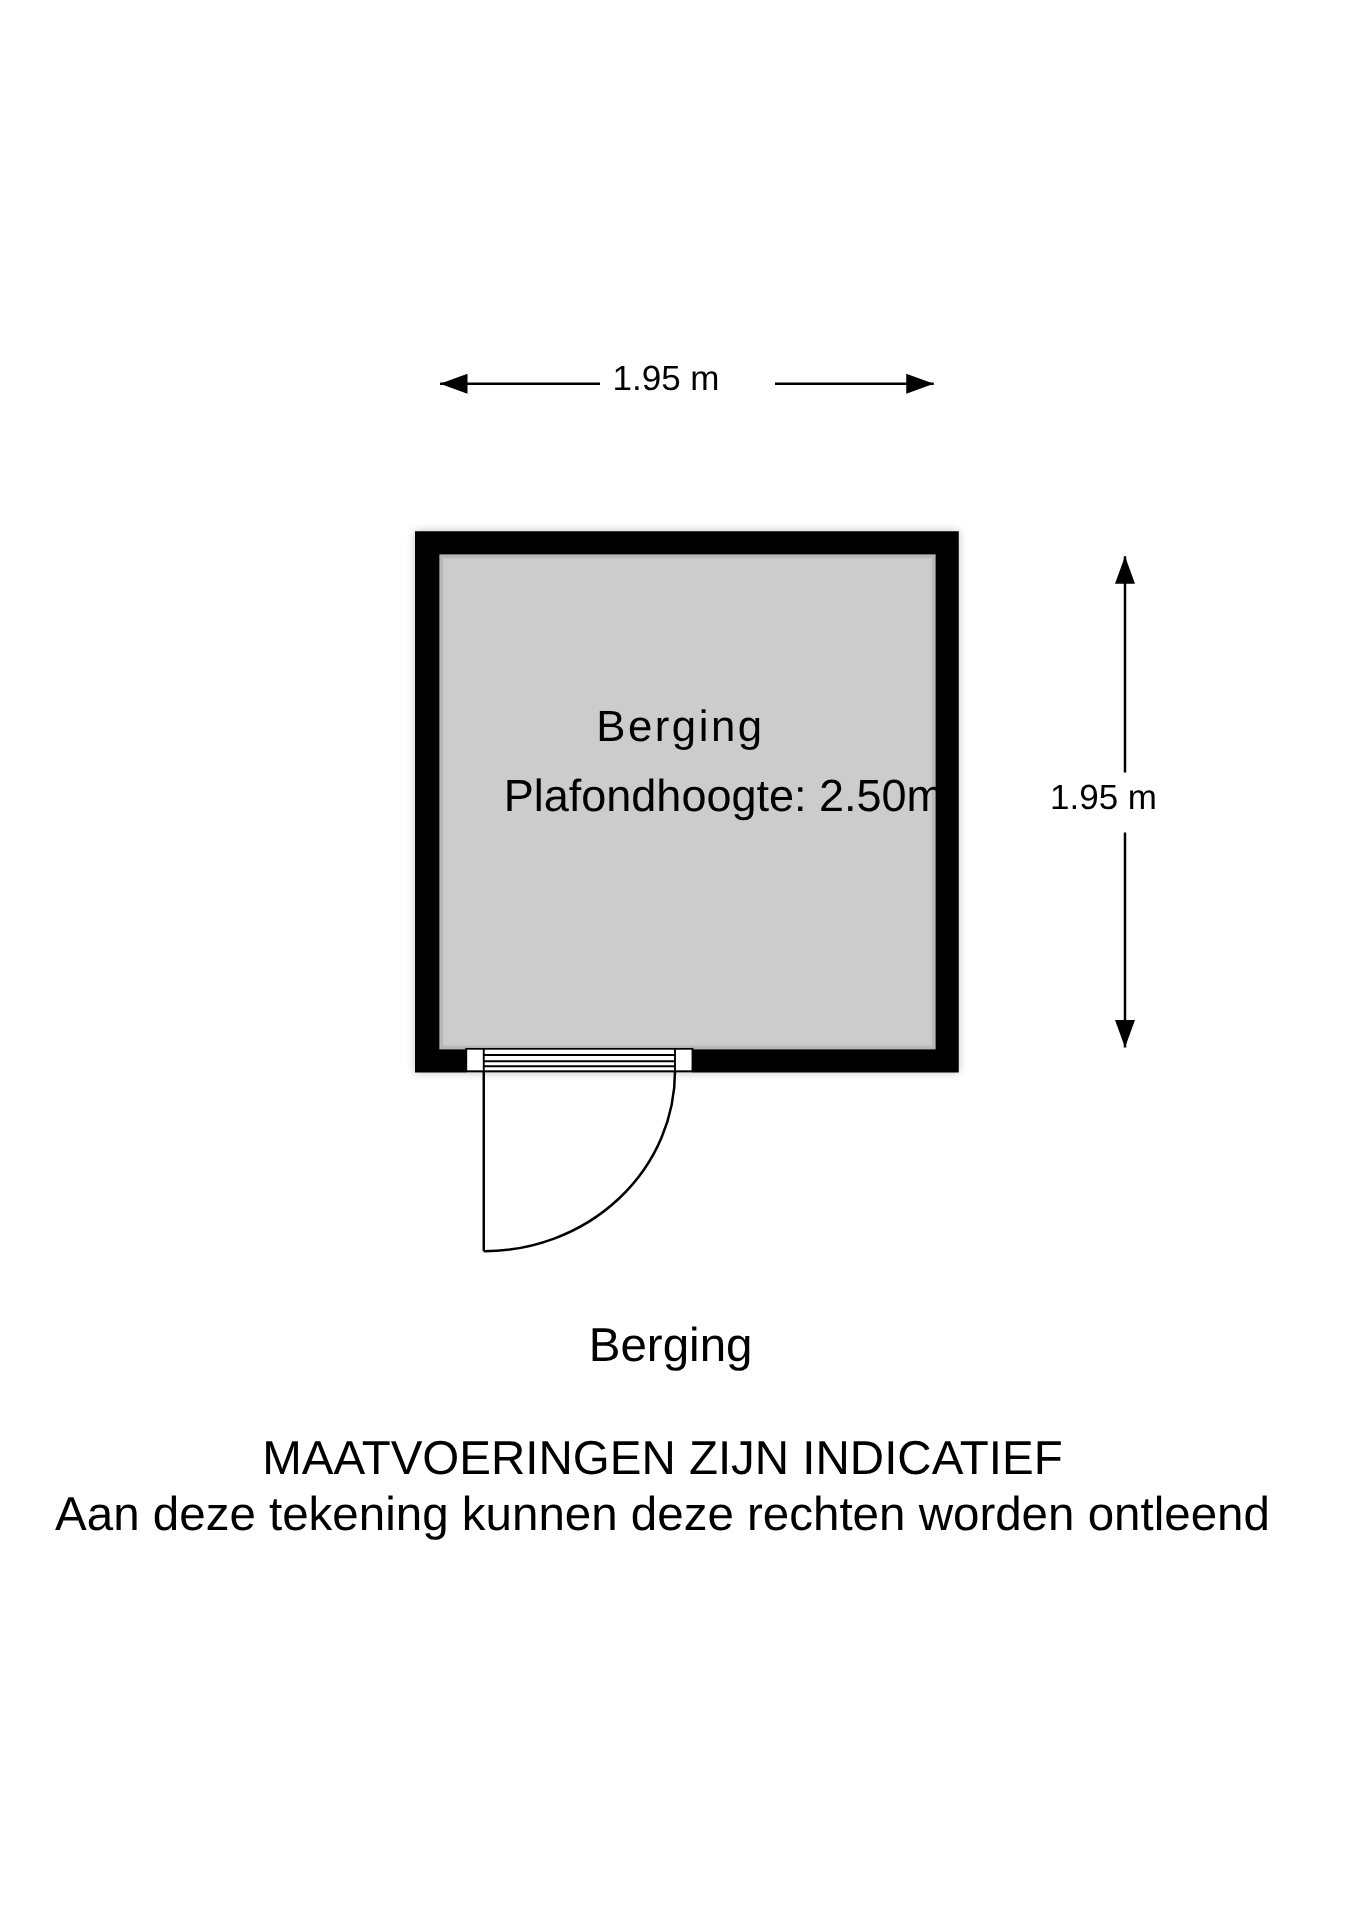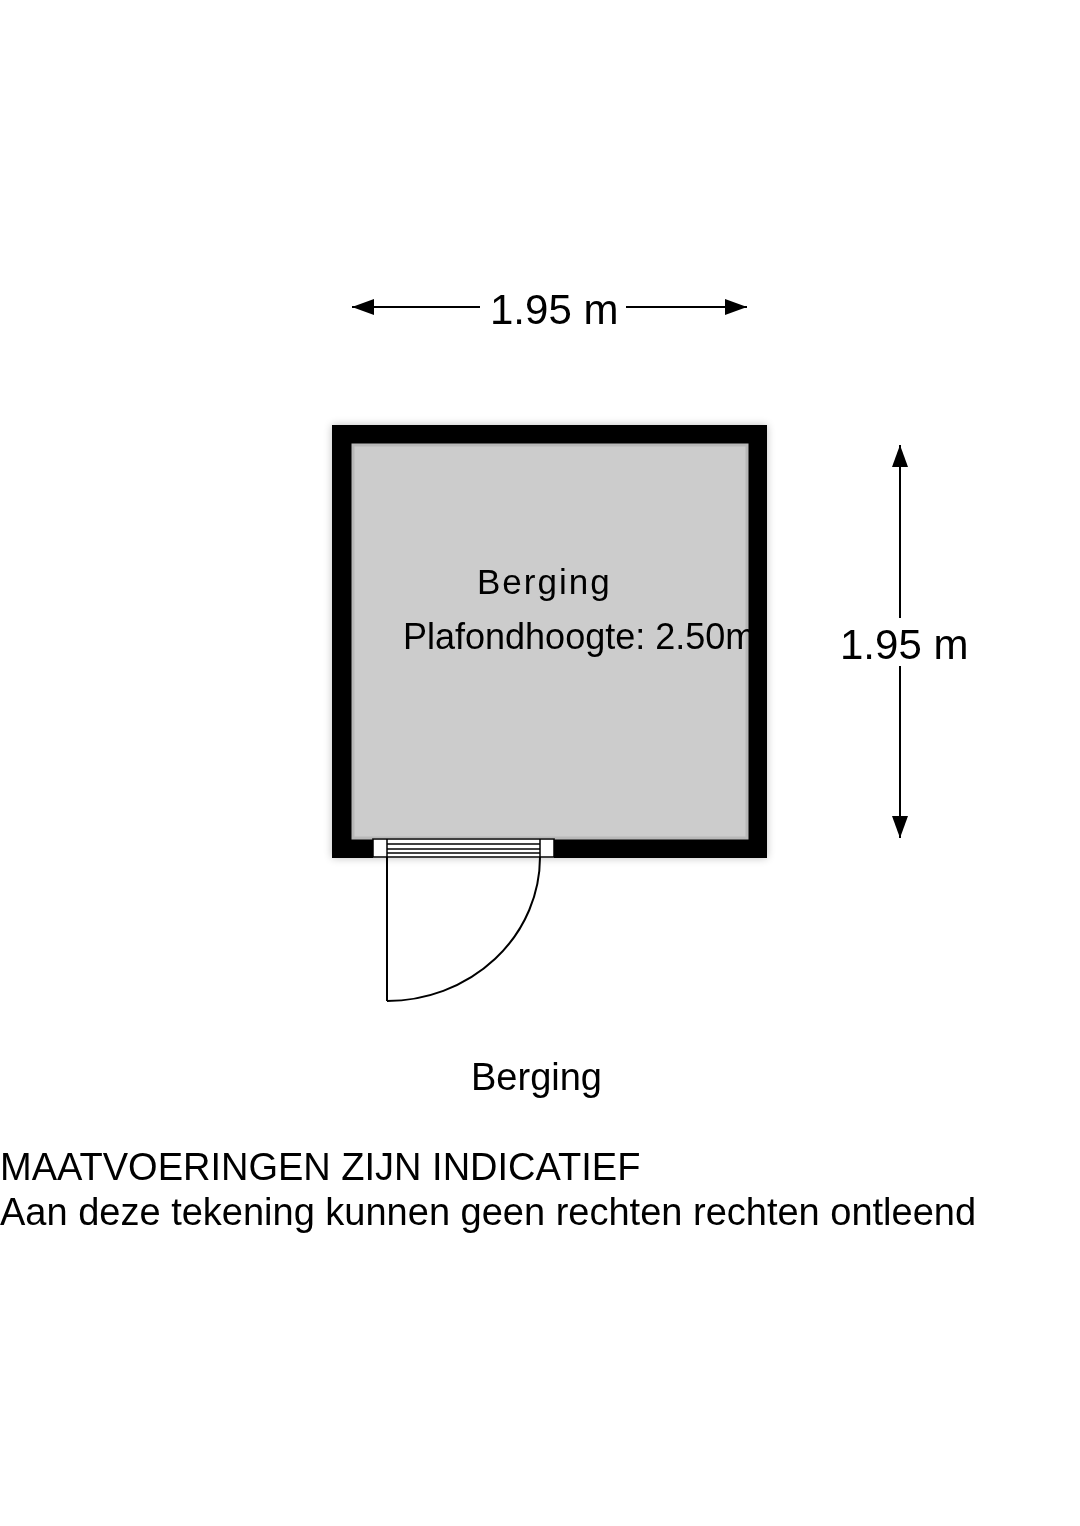--- a/index.html
+++ b/index.html
@@ -1,24 +1,24 @@
 <!DOCTYPE html>
 <html><head>
 <meta charset="utf-8">
 <style>
   html, body { margin: 0; padding: 0; background: #ffffff; }
   body { width: 1080px; height: 1526px; position: relative; overflow: hidden;
          font-family: "Liberation Sans", sans-serif; color: #000; }
   .abs { position: absolute; }
   svg.plan { position: absolute; left: 0; top: 0; }
-  .dim-label { font-size: 42px; line-height: 1; white-space: nowrap; background: #fff; padding: 0 8px; }
+  .dim-label { font-size: 28px; line-height: 1; white-space: nowrap; background: #fff; padding: 0 8px; }
   .room-name { font-size: 35px; letter-spacing: 2px; line-height: 1; white-space: nowrap; }
   .room-height { font-size: 36px; line-height: 1; white-space: nowrap; }
   .caption { font-size: 38px; line-height: 1; white-space: nowrap; text-align: center; }
-  .disclaimer { font-size: 38px; line-height: 1; white-space: nowrap; text-align: left; left: 0; width: 1060px; }
+  .disclaimer { font-size: 38px; line-height: 1; white-space: nowrap; text-align: center; left: 0; width: 1060px; }
 </style>
 </head>
 <body>
 
 <svg class="plan" width="1080" height="1526" viewBox="0 0 1080 1526" xmlns="http://www.w3.org/2000/svg">
   <defs>
     <filter id="wallshadow" x="-10%" y="-10%" width="120%" height="120%">
       <feGaussianBlur stdDeviation="4"></feGaussianBlur>
     </filter>
     <marker id="arrow" markerWidth="10" markerHeight="10" refX="9" refY="5" orient="auto" markerUnits="userSpaceOnUse" viewBox="0 0 10 10">
@@ -68,13 +68,13 @@
 <div class="abs dim-label" style="left:832px; top:624px; background:transparent;">1.95 m</div>
 
 <div class="abs room-name" style="left:477px; top:564px;">Berging</div>
 
 <div class="abs room-height" style="left:403px; top:619px;">Plafondhoogte: 2.50m</div>
 
 <div class="abs caption" style="left:471px; top:1058px;">Berging</div>
 
 <div class="abs disclaimer" style="top:1148px;">MAATVOERINGEN ZIJN INDICATIEF</div>
 
-<div class="abs disclaimer" style="top:1193px;">Aan deze tekening kunnen geen rechten rechten ontleend</div>
+<div class="abs disclaimer" style="top:1193px;">Aan deze tekening kunnen deze rechten worden ontleend</div>
 
 </body></html>

